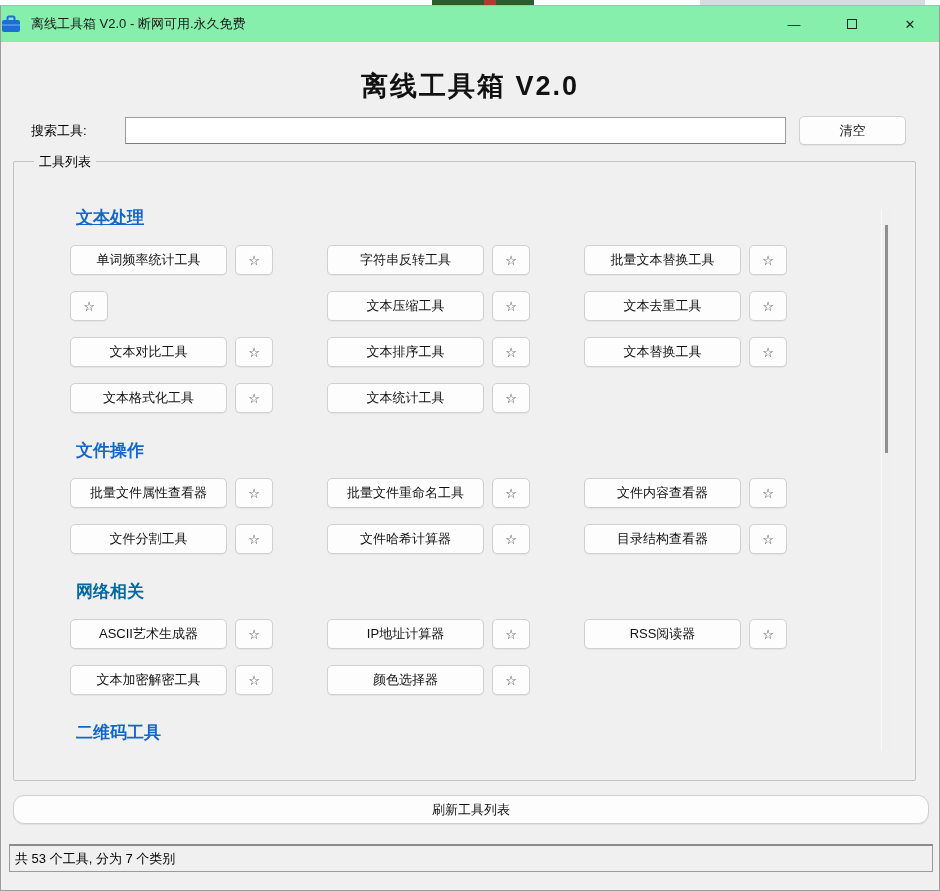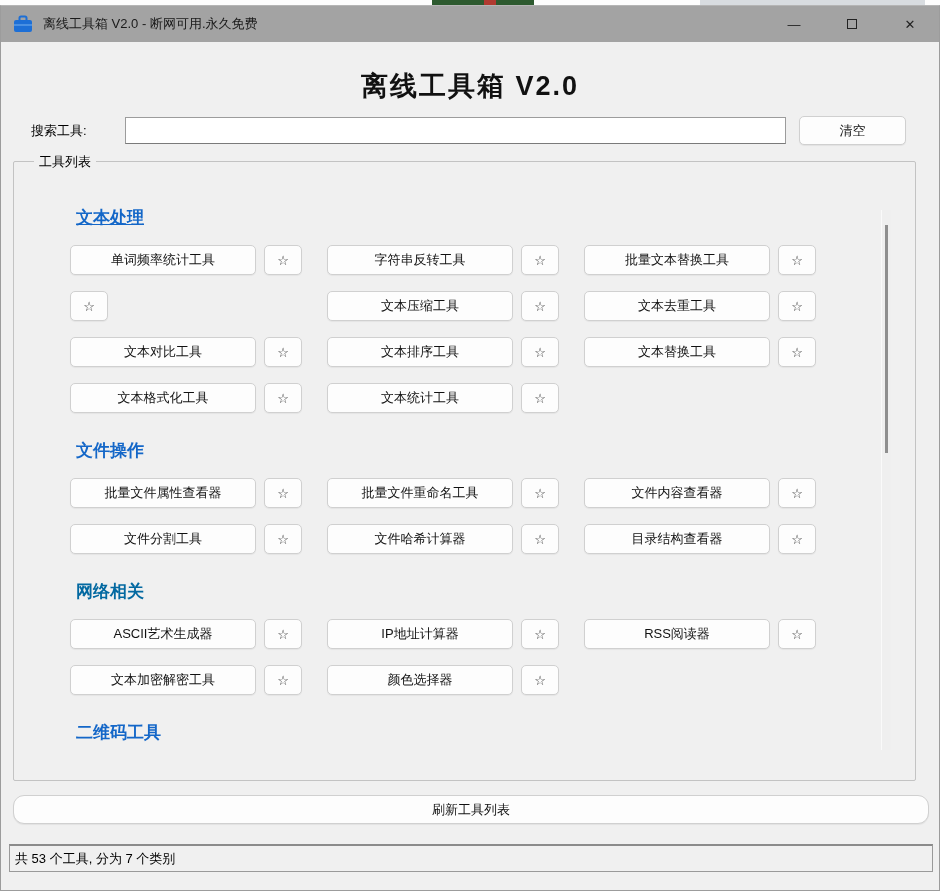--- a/index.html
+++ b/index.html
@@ -7,21 +7,21 @@
   body { font-family:"Liberation Sans","DejaVu Sans",sans-serif; background:#ffffff; position:relative; overflow:hidden; }
 
   
   .bg-strip { position:absolute; top:0; left:0; width:940px; height:5px; background:#fdfdfd; }
   .bg-strip .smudge { position:absolute; top:0; height:5px; }
 
   .window { position:absolute; top:5px; left:0; width:940px; height:886px;
             border:1px solid #9c9c9c; border-top:1px solid #b5b5b5; background:#f0f0f0; }
 
   
-  .titlebar { height:36px; background:#a3a3a3; display:flex; align-items:center; padding-left:12px; }
+  .titlebar { height:36px; background:#86efac; display:flex; align-items:center; }
   .app-icon { width:20px; height:20px; margin-right:10px; flex:0 0 auto; }
   .title-text { font-size:13px; color:#1a1a1a; }
   .win-controls { margin-left:auto; display:flex; height:100%; }
   .win-btn { width:58px; height:100%; display:flex; align-items:center; justify-content:center;
              font-size:13px; color:#222; cursor:default; }
   .win-btn .box { width:10px; height:10px; border:1px solid #222; display:inline-block; }
 
   
   .page-title { text-align:center; margin-top:26px; font-size:27px; font-weight:bold; color:#111;
                 letter-spacing:2px; }
@@ -40,21 +40,21 @@
   .groupbox { position:absolute; left:12px; top:155px; width:903px; height:620px;
               border:1px solid #c3c3c3; border-radius:2px; background:#f0f0f0; }
   .groupbox-label { position:absolute; top:-9px; left:20px; background:#f0f0f0; padding:0 5px;
                     font-size:13px; color:#000; }
   .tools-viewport { position:absolute; left:0; top:0; width:903px; height:618px; overflow:hidden;
                     padding:44px 0 0 56px; }
   .category { margin-bottom:26px; }
   .category-header { font-size:17px; font-weight:bold; margin:0 0 16px 6px; }
   .tool-grid { display:grid; grid-template-columns:repeat(3,232px); column-gap:25px; row-gap:16px; }
   .tool-cell { display:flex; gap:8px; align-items:center; }
-  .tool-btn { width:186px; height:30px; background:#fdfdfd; border:1px solid #d0d0d0;
+  .tool-btn { width:157px; height:30px; background:#fdfdfd; border:1px solid #d0d0d0;
               border-radius:5px; font-size:13px; color:#111; box-shadow:0 1px 1px rgba(0,0,0,.05);
               font-family:"Liberation Sans","DejaVu Sans",sans-serif; }
   .fav-btn { width:38px; height:30px; background:#fdfdfd; border:1px solid #d0d0d0;
              border-radius:5px; font-size:13px; color:#333; box-shadow:0 1px 1px rgba(0,0,0,.05); }
 
   
   .scrollbar { position:absolute; right:24px; top:48px; width:10px; height:540px;
                background:#efefef; border-left:1px solid #fafafa; }
   .scroll-thumb { position:absolute; left:3px; top:15px; width:3px; height:228px; background:#8f8f8f; }
 

